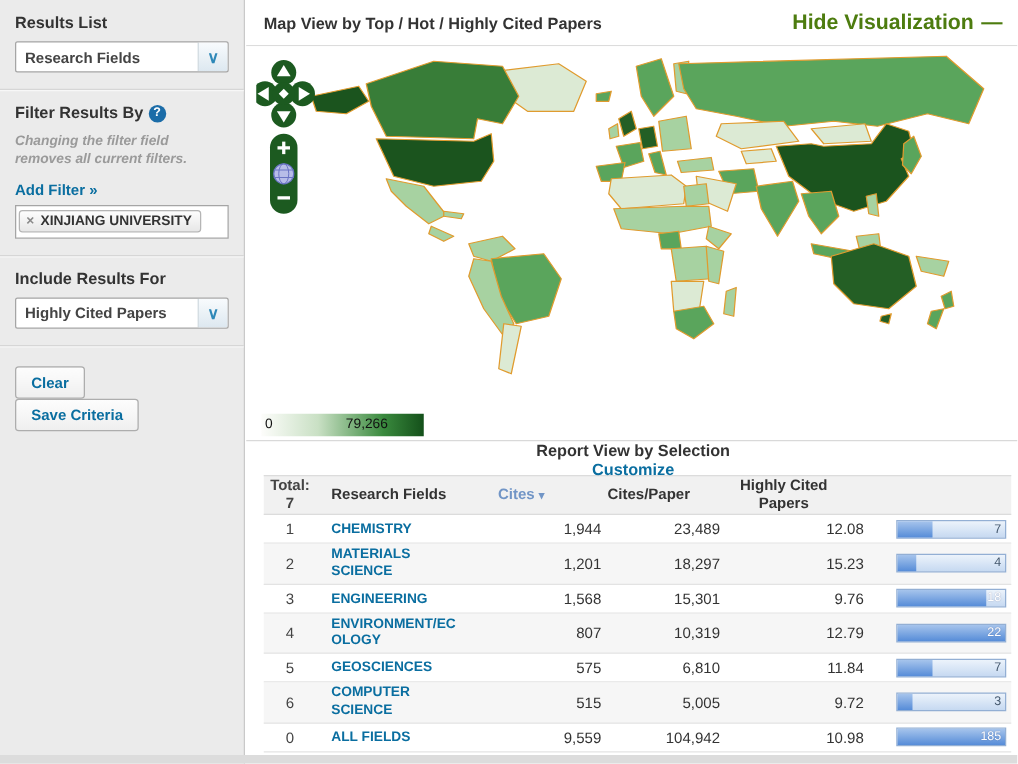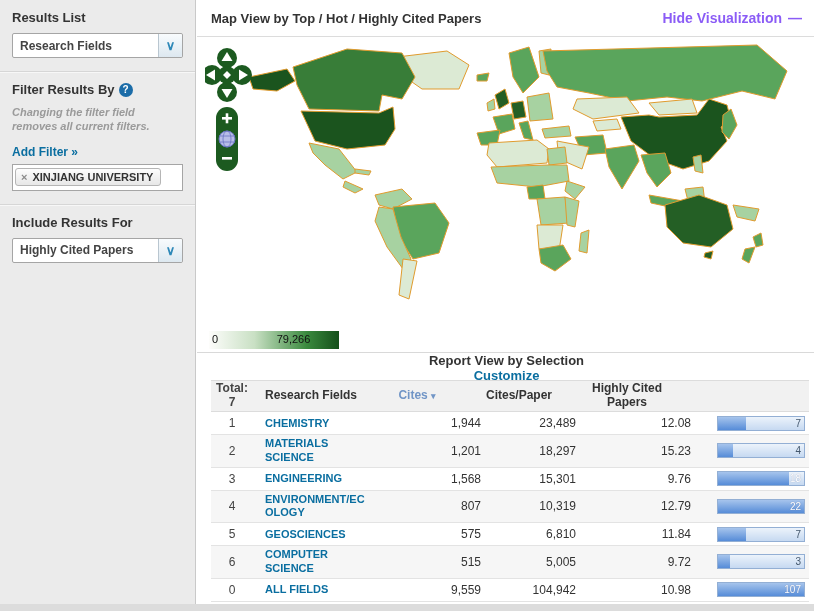--- a/index.html
+++ b/index.html
@@ -35,21 +35,21 @@
   .tag .x { color:#8a8a8a; font-weight:bold; font-size:11px; margin-right:5px; cursor:pointer; }
   .btn { display:inline-block; border:1px solid #adadad; border-radius:3px;
     background:linear-gradient(#fdfdfd,#efefef); color:#0a6ea0; font-size:12px; font-weight:bold;
     padding:5px 12px; margin-right:8px; cursor:pointer; font-family:inherit; }
 
   
   #main { position:absolute; left:197px; top:0; width:617px; height:611px; background:#fff; }
   .map-head { height:37px; display:flex; align-items:center;
     border-bottom:1px solid #dcdcdc; padding:0 12px 0 14px; }
   .map-title { flex:1; font-size:13px; font-weight:bold; color:#333; }
-  .hidelink { font-size:14px; font-weight:bold; color:#8b5cf6; text-decoration:none; }
+  .hidelink { font-size:17px; font-weight:bold; color:#4d7c0f; text-decoration:none; }
   .hidelink .dash { margin-left:6px; font-weight:bold; }
 
   .map-wrap { position:relative; height:315px; background:#fff; }
   .worldmap { position:absolute; left:0; top:0; }
   .worldmap path { stroke:#e09b2e; stroke-width:1; stroke-linejoin:round; }
   .d1 { fill:#1b541e; } .d2 { fill:#245f25; } .m1 { fill:#387d38; }
   .m2 { fill:#5aa55c; } .lt { fill:#a7d2a1; } .pl { fill:#dcead4; }
 
   .controls { position:absolute; left:8px; top:8px; }
   .legend { position:absolute; left:12px; bottom:3px; width:130px; height:18px;
@@ -118,20 +118,24 @@
   </div>
 
   <div class="sec">
     <div class="side-h">Include Results For</div>
     <div class="select">
       <span class="sel-label">Highly Cited Papers</span>
       <span class="sel-arrow">∨</span>
     </div>
   </div>
 
+  <div class="sec noline" style="padding-top:16px;">
+    <button class="btn">Clear</button>
+    <button class="btn">Save Criteria</button>
+  </div>
 </div>
 
 <div id="main">
 
   <div class="map-head">
     <div class="map-title">Map View by Top / Hot / Highly Cited Papers</div>
     <a class="hidelink" href="#"><span>Hide Visualization</span><span class="dash">—</span></a>
   </div>
 
   <div class="map-wrap">
@@ -334,21 +338,21 @@
       </div>
       <div class="trow">
         <div class="c-rank">0</div>
         <div class="c-field"><a href="#">ALL FIELDS</a></div>
         <div class="c-docs">9,559</div>
         <div class="c-cites">104,942</div>
         <div class="c-cpp">10.98</div>
         <div class="c-hcp">
             <div class="bar">
               <div class="fill" style="width: 100%;"></div>
-              <span class="bval white">107</span>
+              <span class="bval white">185</span>
             </div>
           </div>
       </div>
     </div>
   </div>
 </div>
 
 <div class="bottom-strip"></div>
 
 </body></html>

